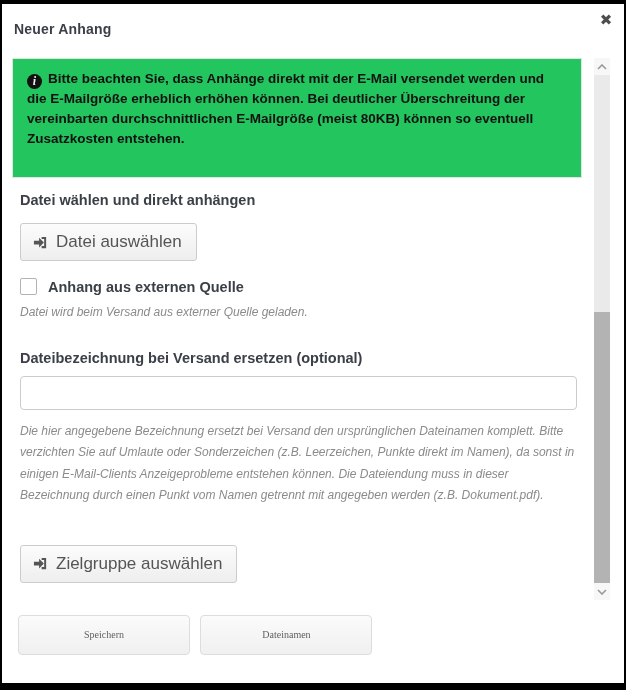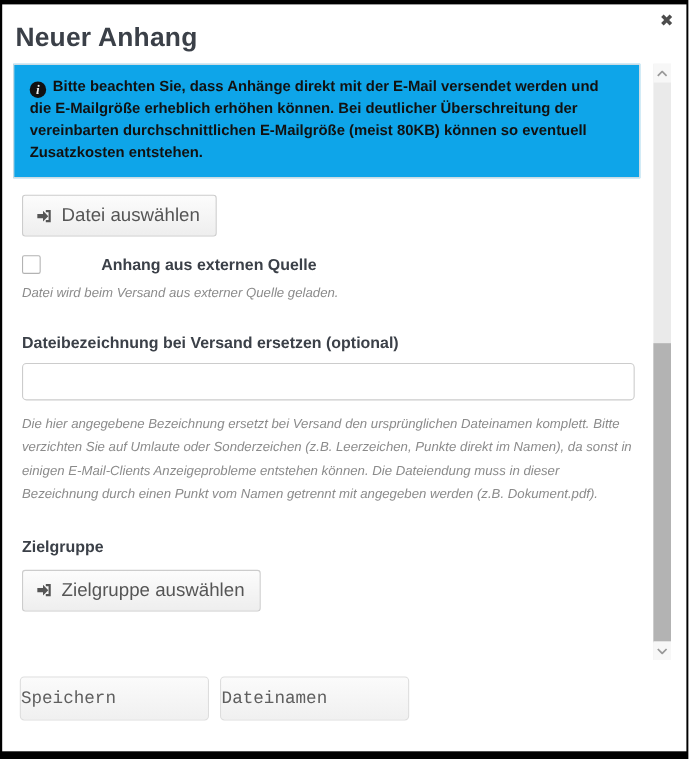--- a/index.html
+++ b/index.html
@@ -19,21 +19,21 @@
   }
 
   
   .dlg-header {
     position: relative;
     height: 52px;
   }
   .dlg-title {
     position: absolute;
     left: 12px; top: 17px;
-    font-size: 24px;
+    font-size: 14px;
     font-weight: bold;
     color: #3b4048;
     letter-spacing: 0.2px;
   }
   .dlg-close {
     position: absolute;
     right: 7px; top: 5px;
     width: 22px; height: 22px;
     font-size: 15px;
     font-weight: bold;
@@ -48,23 +48,23 @@
     position: absolute;
     top: 52px; left: 0; right: 0;
     height: 546px;
     overflow: hidden;
   }
   .dlg-content {
     padding: 2px 40px 0 10px;
   }
 
   .info-box {
-    background: #0ea5e9;
+    background: #22c55e;
     border: 1px solid #e3e3e3;
-    padding: 10px 14px 12px 14px;
+    padding: 10px 14px 28px 14px;
     font-size: 13.5px;
     font-weight: bold;
     color: #111;
     line-height: 20px;
     max-width: 570px;
   }
   .info-icon {
     display: inline-block;
     width: 15px; height: 15px;
     background: #111;
@@ -100,21 +100,20 @@
     cursor: pointer;
     font-family: inherit;
   }
   .gray-btn svg { margin-right: 8px; }
 
   .checkbox-row {
     display: flex;
     align-items: center;
     margin: 17px 0 0 8px;
     cursor: pointer;
-    gap: 44px;
   }
   .checkbox-box {
     width: 17px; height: 17px;
     border: 1px solid #b3b3b3;
     border-radius: 2px;
     background: #fff;
     margin-right: 11px;
   }
   .checkbox-label {
     font-size: 14.5px;
@@ -179,46 +178,47 @@
     top: 598px; left: 0; right: 0;
     padding: 13px 0 0 16px;
   }
   .footer-btn {
     display: inline-block;
     width: 172px; height: 40px;
     margin-right: 6px;
     background: linear-gradient(#fbfbfb, #f0f0f0);
     border: 1px solid #ddd;
     border-radius: 4px;
-    font-size: 16px;
+    font-size: 10px;
     color: #5f5f5f;
-    text-align: left;
+    text-align: center;
     line-height: 38px;
     cursor: pointer;
-    font-family: Liberation Mono, monospace;
+    font-family: Liberation Serif, serif;
   }
 </style>
 </head>
 <body>
 
 <div class="frame">
   <div class="dialog">
 
     <div class="dlg-header">
       <div class="dlg-title">Neuer Anhang</div>
       <div class="dlg-close">✖</div>
     </div>
 
     <div class="dlg-body">
       <div class="dlg-content">
 
         <div class="info-box">
           <span class="info-icon">i</span><span>Bitte beachten Sie, dass Anhänge direkt mit der E-Mail versendet werden und die E-Mailgröße erheblich erhöhen können. Bei deutlicher Überschreitung der vereinbarten durchschnittlichen E-Mailgröße (meist 80KB) können so eventuell Zusatzkosten entstehen.</span>
         </div>
 
+        <div class="section-heading">Datei wählen und direkt anhängen</div>
 
         <button class="gray-btn">
           <svg width="15" height="15" viewBox="0 0 16 16" aria-hidden="true">
             <path fill="#555" d="M1 6 h5.5 V2.8 L11.6 8 L6.5 13.2 V10 H1 Z"></path>
             <path fill="#555" d="M9.2 2 H14 V14 H9.2 V11.8 H11.9 V4.2 H9.2 Z"></path>
           </svg>
           <span>Datei auswählen</span>
         </button>
 
         <div class="checkbox-row">
@@ -228,21 +228,20 @@
         <div class="note">Datei wird beim Versand aus externer Quelle geladen.</div>
 
         <div class="spacer-lg"></div>
 
         <div class="section-heading" style="margin-top:0;">Dateibezeichnung bei Versand ersetzen (optional)</div>
         <input class="text-input" type="text" value="" style="">
         <div class="note" style="margin-top:11px;">Die hier angegebene Bezeichnung ersetzt bei Versand den ursprünglichen Dateinamen komplett. Bitte verzichten Sie auf Umlaute oder Sonderzeichen (z.B. Leerzeichen, Punkte direkt im Namen), da sonst in einigen E-Mail-Clients Anzeigeprobleme entstehen können. Die Dateiendung muss in dieser Bezeichnung durch einen Punkt vom Namen getrennt mit angegeben werden (z.B. Dokument.pdf).</div>
 
         <div class="spacer-lg"></div>
 
-        <div class="section-heading" style="margin-top:3px;">Zielgruppe</div>
 
         <button class="gray-btn" style="margin-top:12px;text-align:right;">
           <svg width="15" height="15" viewBox="0 0 16 16" aria-hidden="true">
             <path fill="#555" d="M1 6 h5.5 V2.8 L11.6 8 L6.5 13.2 V10 H1 Z"></path>
             <path fill="#555" d="M9.2 2 H14 V14 H9.2 V11.8 H11.9 V4.2 H9.2 Z"></path>
           </svg>
           <span>Zielgruppe auswählen</span>
         </button>
 
         

